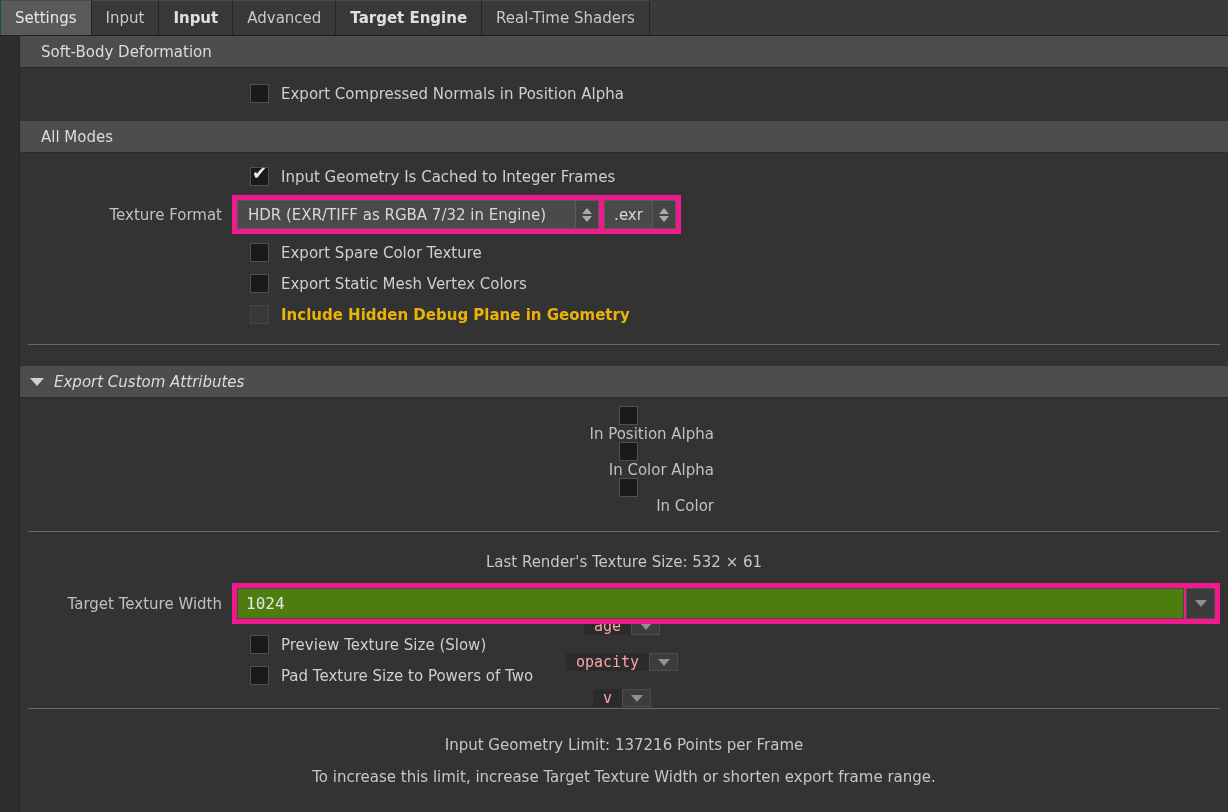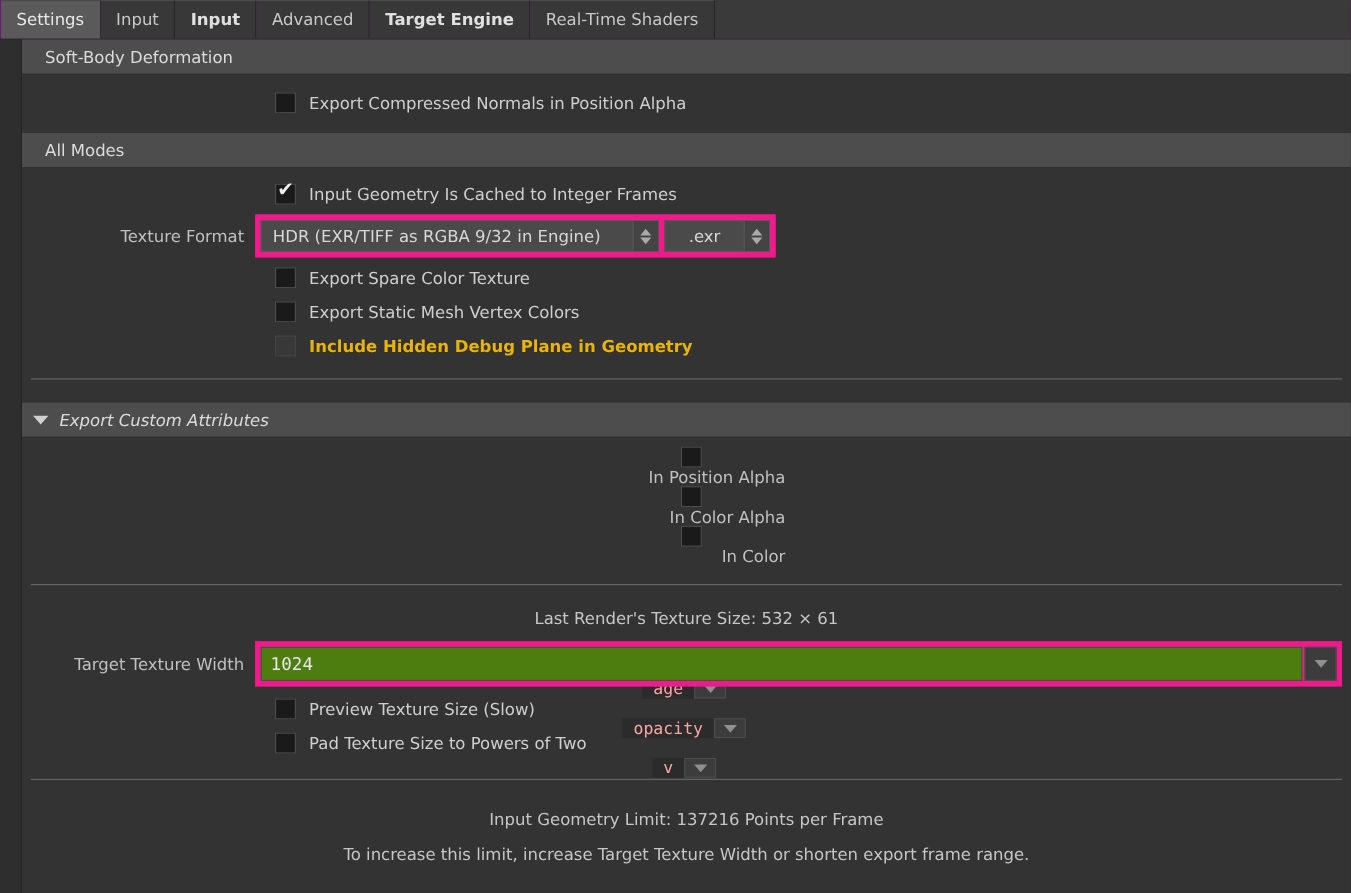--- a/index.html
+++ b/index.html
@@ -8,21 +8,21 @@
     width: 1228px; height: 812px;
     background: #333333;
     font-family: "DejaVu Sans", "Liberation Sans", sans-serif;
     overflow: hidden;
   }
 
   
   .tabbar {
     position: relative;
     height: 36px;
-    background: #701a75;
+    background: #14532d;
     border-bottom: 1px solid #202020;
     display: flex;
     align-items: stretch;
     padding-left: 1px;
   }
   .tab {
     display: flex; align-items: center;
     padding: 0 14px;
     font-size: 15px;
     color: #c8c8c8;
@@ -300,28 +300,28 @@
       <span class="cb">
         <span class="check">✔</span>
       </span>
       <span class="cb-label">Input Geometry Is Cached to Integer Frames</span>
     </div>
 
     <div class="row tall" style="padding-top:3px;">
       <div class="label-col">Texture Format</div>
       <div class="hl">
         <div class="combo" style="width:362px">
-          <span class="txt">HDR (EXR/TIFF as RGBA 9/32 in Engine)</span>
+          <span class="txt">HDR (EXR/TIFF as RGBA 7/32 in Engine)</span>
           <span class="spin">
             <span class="up"></span>
             <span class="dn"></span>
           </span>
         </div>
         <div style="width:5px"></div>
-        <div class="combo" style="width:96px">
+        <div class="combo" style="width:72px">
           <span class="txt" style="justify-content:center">.exr</span>
           <span class="spin">
             <span class="up"></span>
             <span class="dn"></span>
           </span>
         </div>
       </div>
     </div>
 
     <div style="height:3px"></div>

